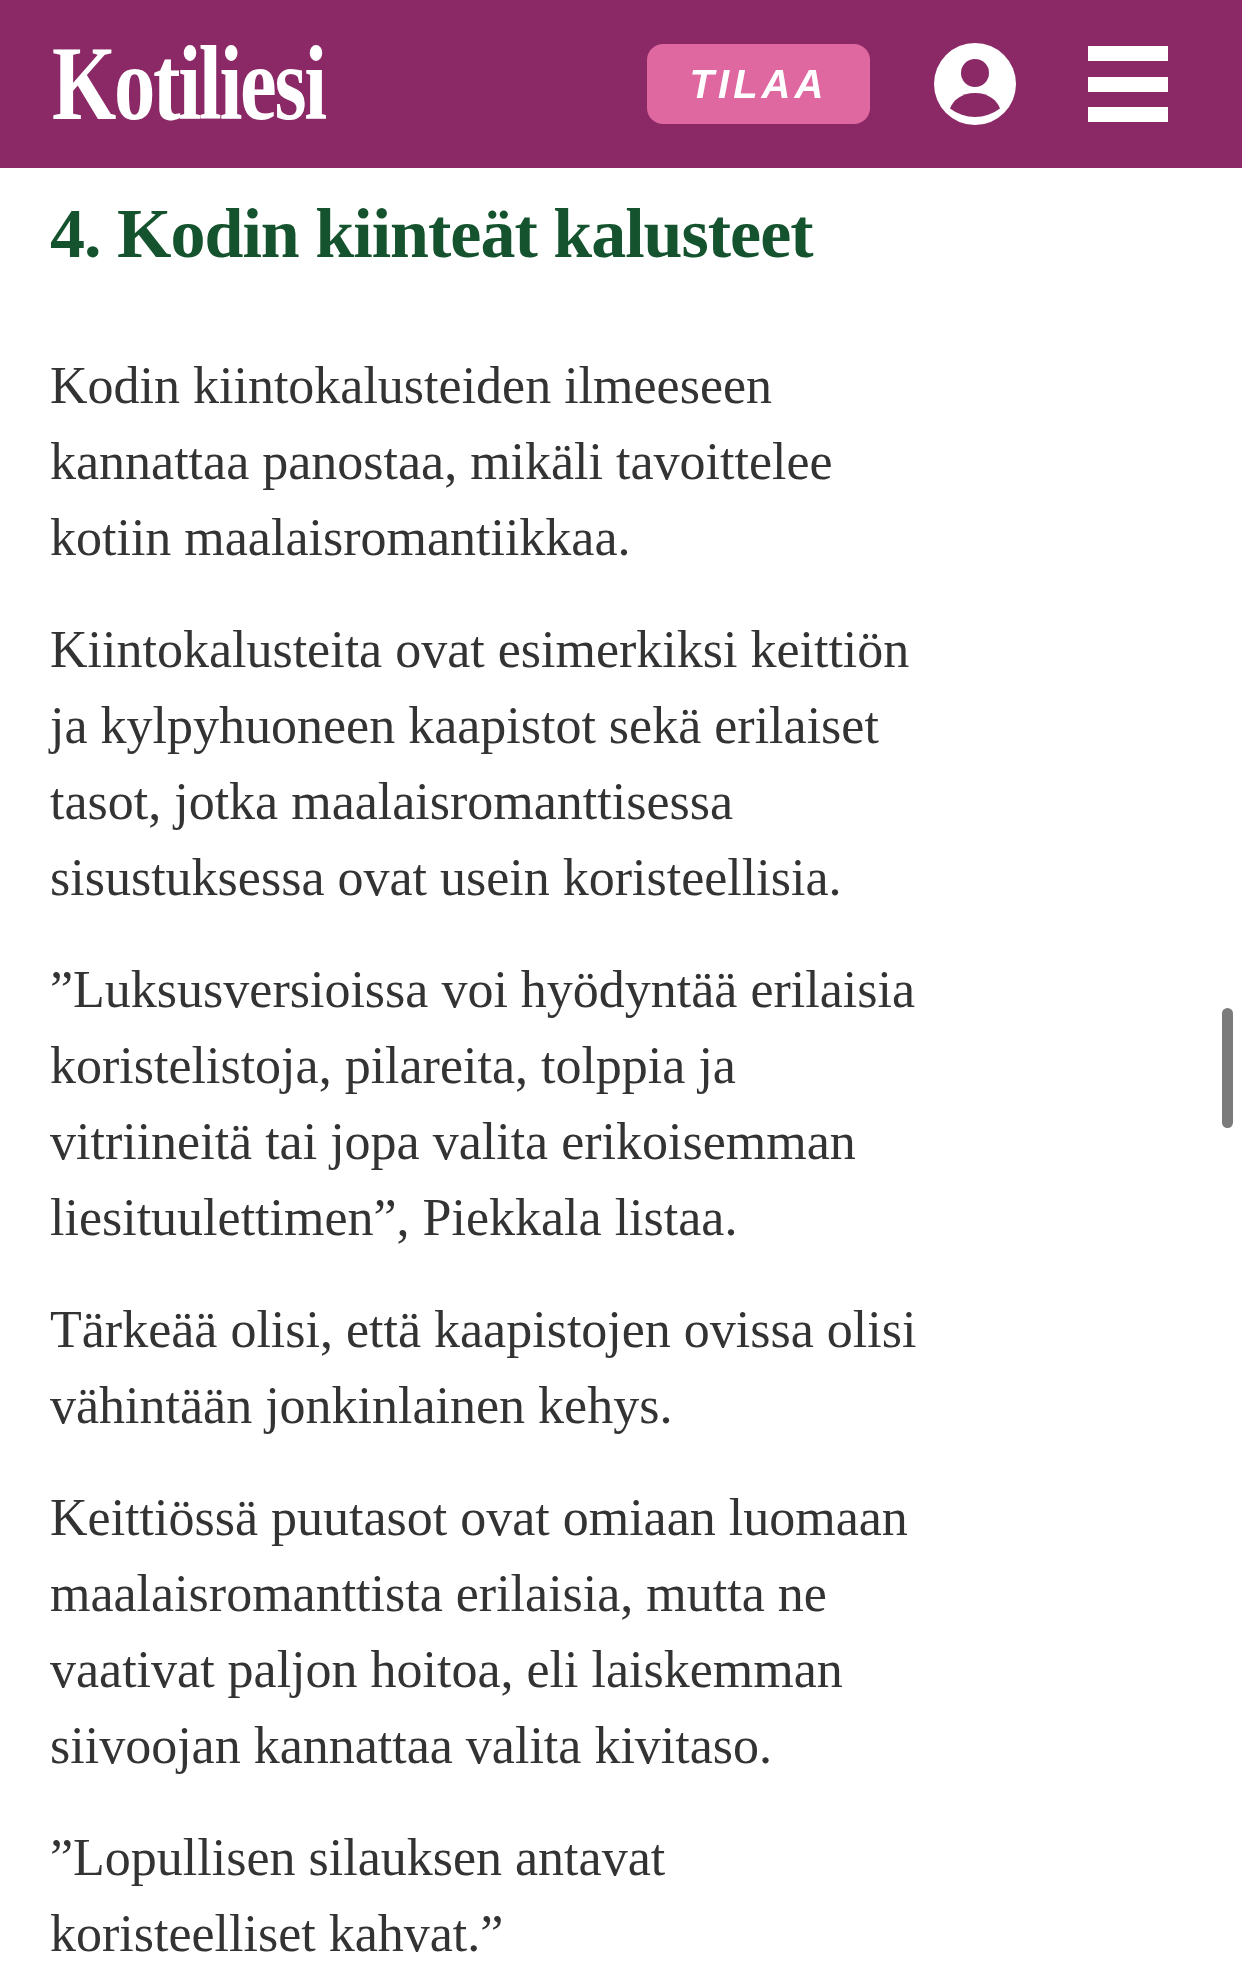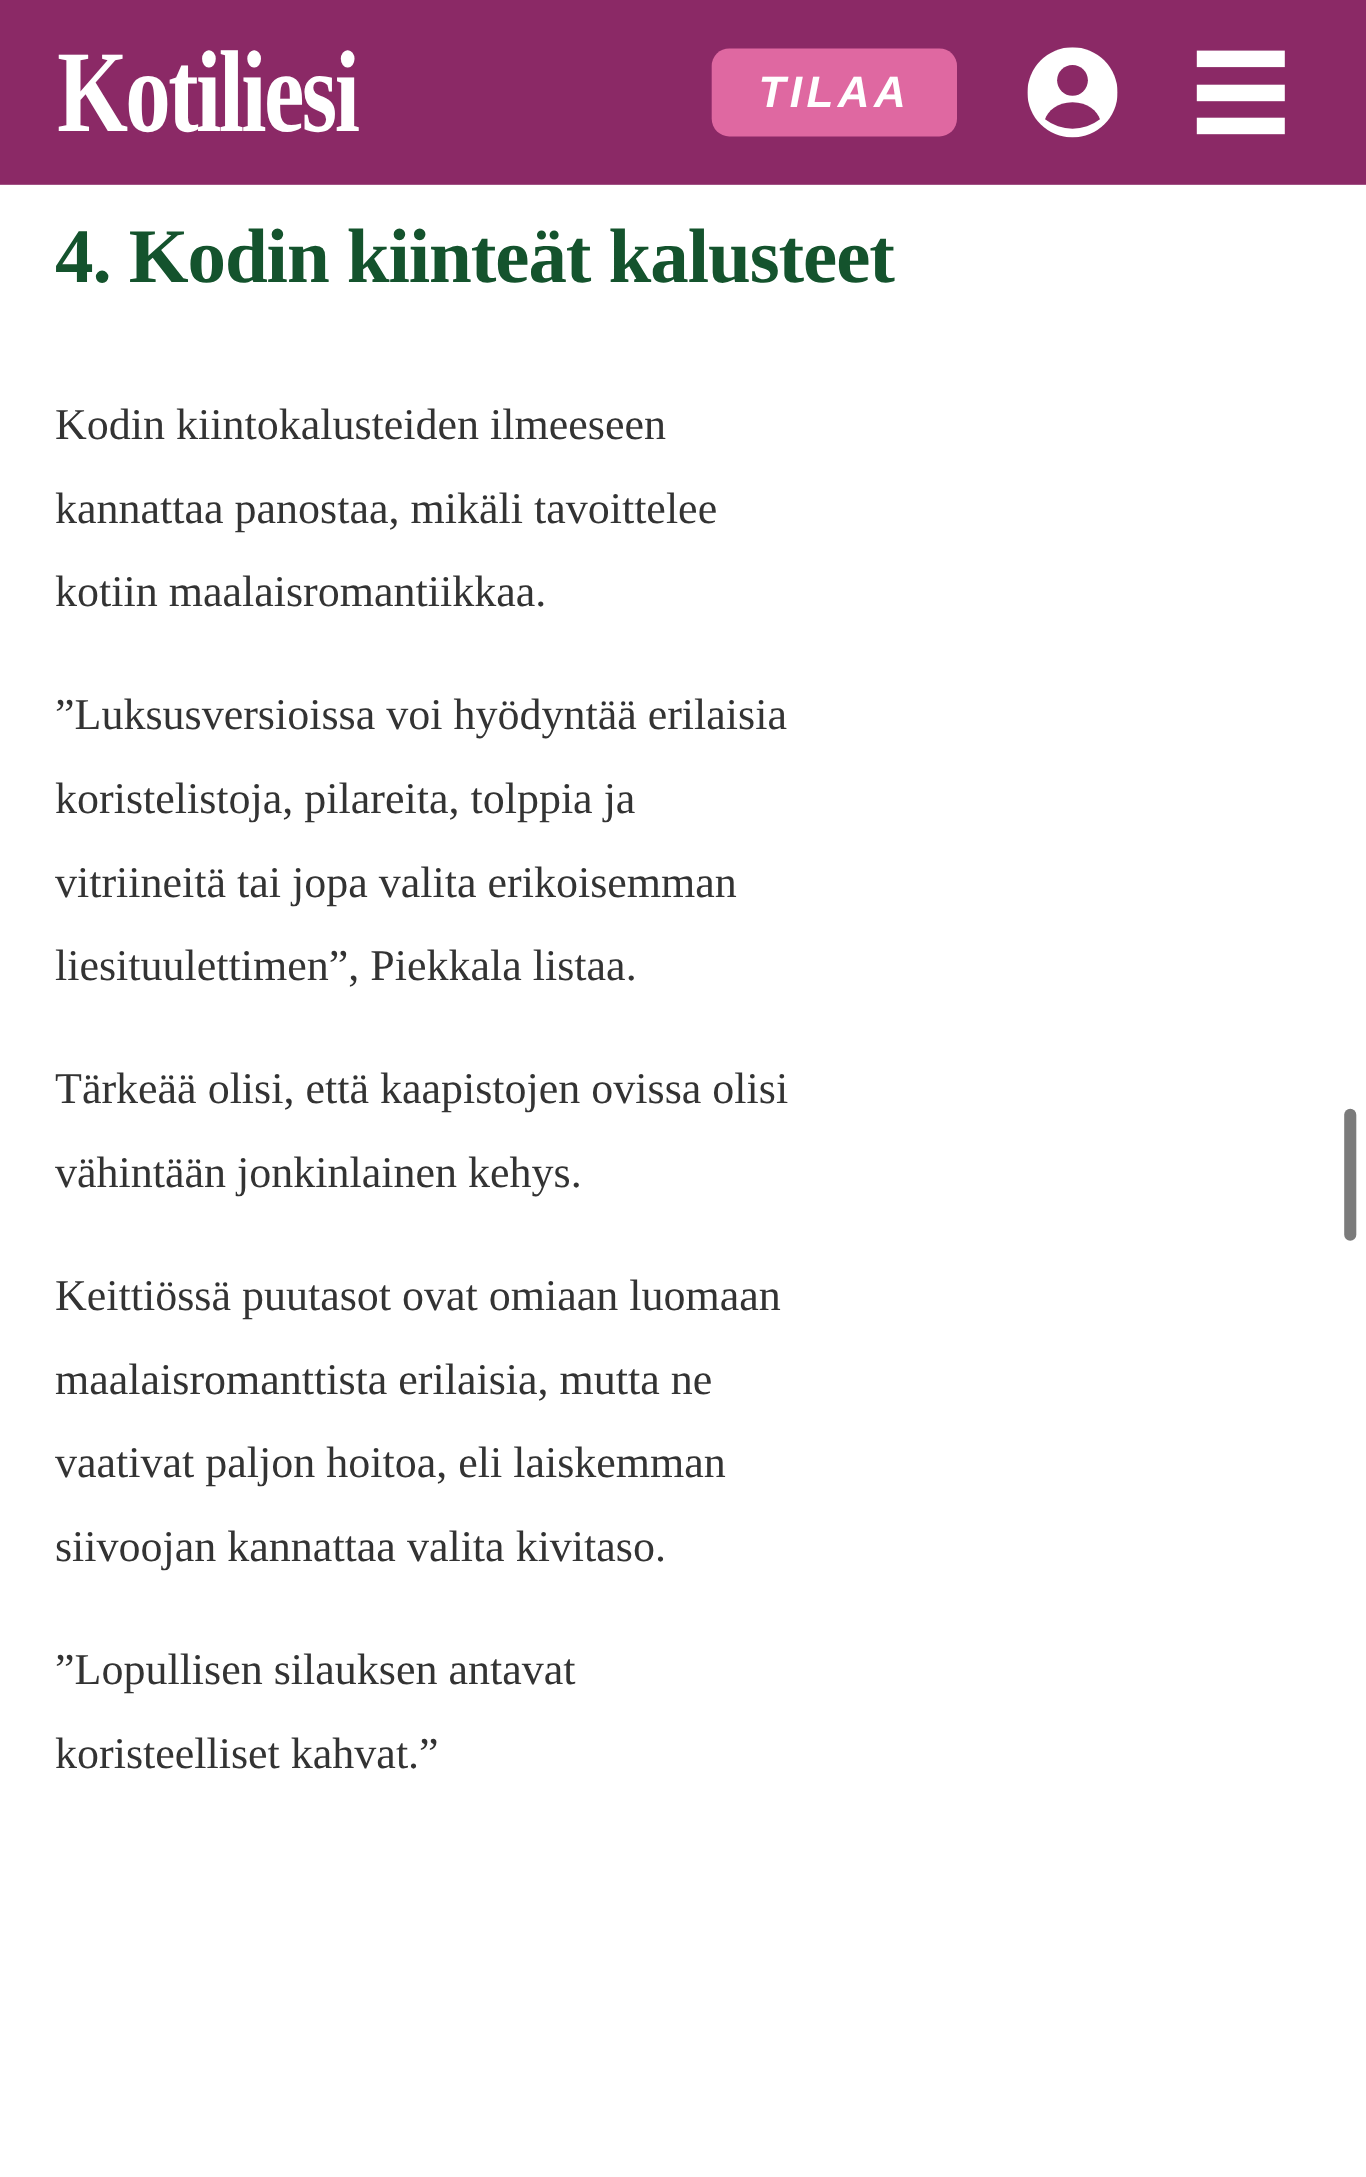--- a/index.html
+++ b/index.html
@@ -74,21 +74,21 @@
   }
   .article h1 {
     font-size: 70px;
     line-height: 84px;
     font-weight: bold;
     color: #14532d;
     letter-spacing: -1px;
     margin: 24px 0 72px 0;
   }
   .article p {
-    font-size: 40px;
+    font-size: 52px;
     line-height: 76px;
     white-space: pre-line;
     margin: 0 0 36px 0;
   }
   
   .scrollbar-thumb {
     position: absolute;
     right: 9px; top: 1008px;
     width: 11px; height: 120px;
     background: #7b7b7b;
@@ -115,20 +115,24 @@
       <div class="bar"></div>
     </div>
   </div>
 </header>
 
 <main class="article">
   <h1>4. Kodin kiinteät kalusteet</h1>
   <p>Kodin kiintokalusteiden ilmeeseen
 kannattaa panostaa, mikäli tavoittelee
 kotiin maalaisromantiikkaa.</p>
+  <p>Kiintokalusteita ovat esimerkiksi keittiön
+ja kylpyhuoneen kaapistot sekä erilaiset
+tasot, jotka maalaisromanttisessa
+sisustuksessa ovat usein koristeellisia.</p>
   <p>”Luksusversioissa voi hyödyntää erilaisia
 koristelistoja, pilareita, tolppia ja
 vitriineitä tai jopa valita erikoisemman
 liesituulettimen”, Piekkala listaa.</p>
   <p>Tärkeää olisi, että kaapistojen ovissa olisi
 vähintään jonkinlainen kehys.</p>
   <p>Keittiössä puutasot ovat omiaan luomaan
 maalaisromanttista erilaisia, mutta ne
 vaativat paljon hoitoa, eli laiskemman
 siivoojan kannattaa valita kivitaso.</p>

